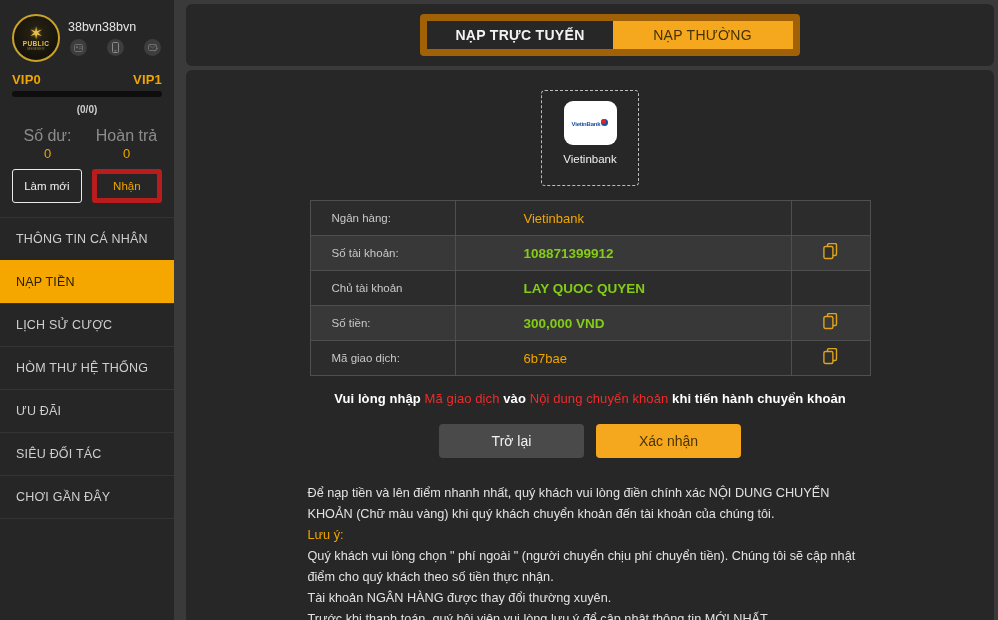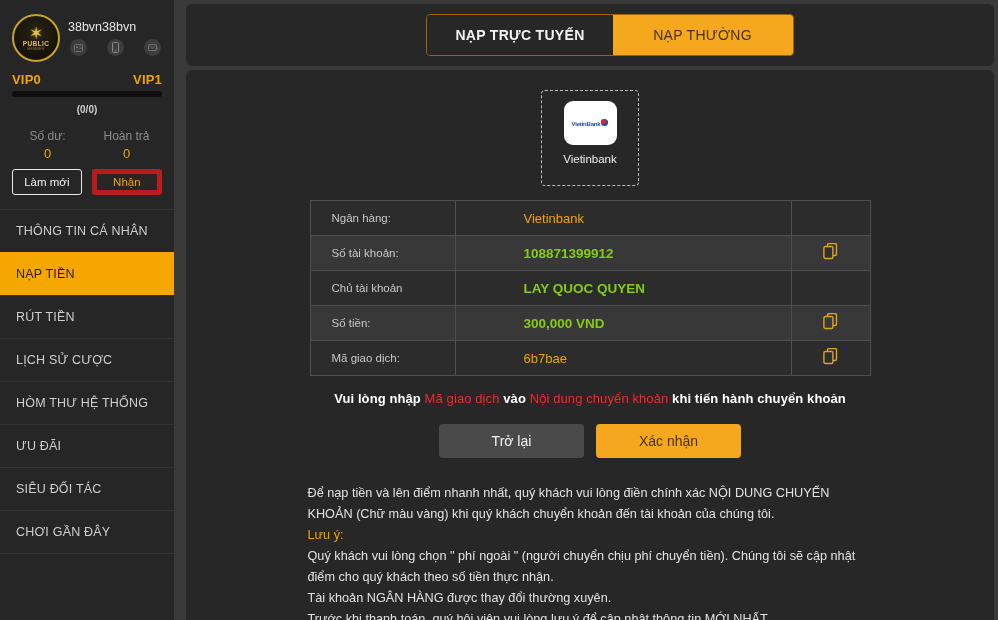--- a/index.html
+++ b/index.html
@@ -107,30 +107,30 @@
     color: #cfcfcf;
     font-size: 10px;
     font-weight: bold;
     padding-top: 7px;
   }
   .stats-row {
     display: flex;
     padding: 13px 8px 0 8px;
   }
   .stat { flex: 1 1 50%; text-align: center; }
-  .stat-label { color: #8c8c8c; font-size: 12px; line-height: 16px; }
+  .stat-label { color: #8c8c8c; font-size: 16px; line-height: 16px; }
   .stat-value { color: #f0a500; font-size: 13px; line-height: 19px; }
   .btn-row {
     display: flex;
     gap: 10px;
     padding: 6px 12px 0 12px;
   }
   .sbtn {
     flex: 1 1 50%;
-    height: 26px;
+    height: 34px;
     border-radius: 3px;
     font-size: 11.5px;
     display: flex; align-items: center; justify-content: center;
     background: transparent;
     cursor: pointer;
   }
   .sbtn.outline-white { border: 1px solid #e9e9e9; color: #f0f0f0; }
   .sbtn.outline-gold  { border: 5px solid #b91c1c; color: #f0a500; }
 
   .nav { margin-top: 14px; }
@@ -178,21 +178,21 @@
   .panel-body {
     flex: 1 1 auto;
     border-radius: 6px 6px 0 0;
     overflow: hidden;
     padding-top: 12px;
   }
 
   
   .tabs {
     display: flex;
-    border: 1px solid #a16207;
+    border: 7px solid #a16207;
     border-radius: 4px;
     overflow: hidden;
     height: 42px;
     margin-left: 40px;
   }
   .tab {
     display: flex; align-items: center; justify-content: center;
     font-size: 14px;
     font-weight: bold;
     letter-spacing: .3px;
@@ -388,21 +388,20 @@
     </div>
 
     <div class="btn-row">
       <div class="sbtn outline-white">Làm mới</div>
       <div class="sbtn outline-gold">Nhận</div>
     </div>
 
     <nav class="nav">
       <div class="nav-item">THÔNG TIN CÁ NHÂN</div>
       <div class="nav-item active">NẠP TIỀN</div>
-      <div class="nav-item">RÚT TIỀN</div>
       <div class="nav-item">LỊCH SỬ CƯỢC</div>
       <div class="nav-item">HÒM THƯ HỆ THỐNG</div>
       <div class="nav-item">ƯU ĐÃI</div>
       <div class="nav-item">SIÊU ĐỐI TÁC</div>
       <div class="nav-item">CHƠI GẦN ĐÂY</div>
       <div class="nav-item"></div>
     </nav>
   </aside>
 
   <div class="main-col">

